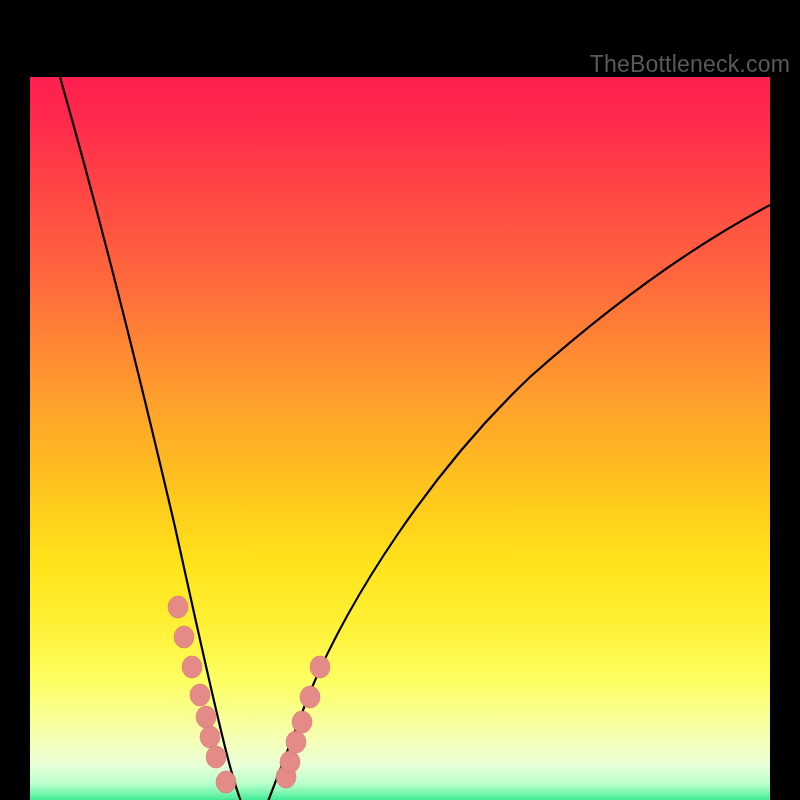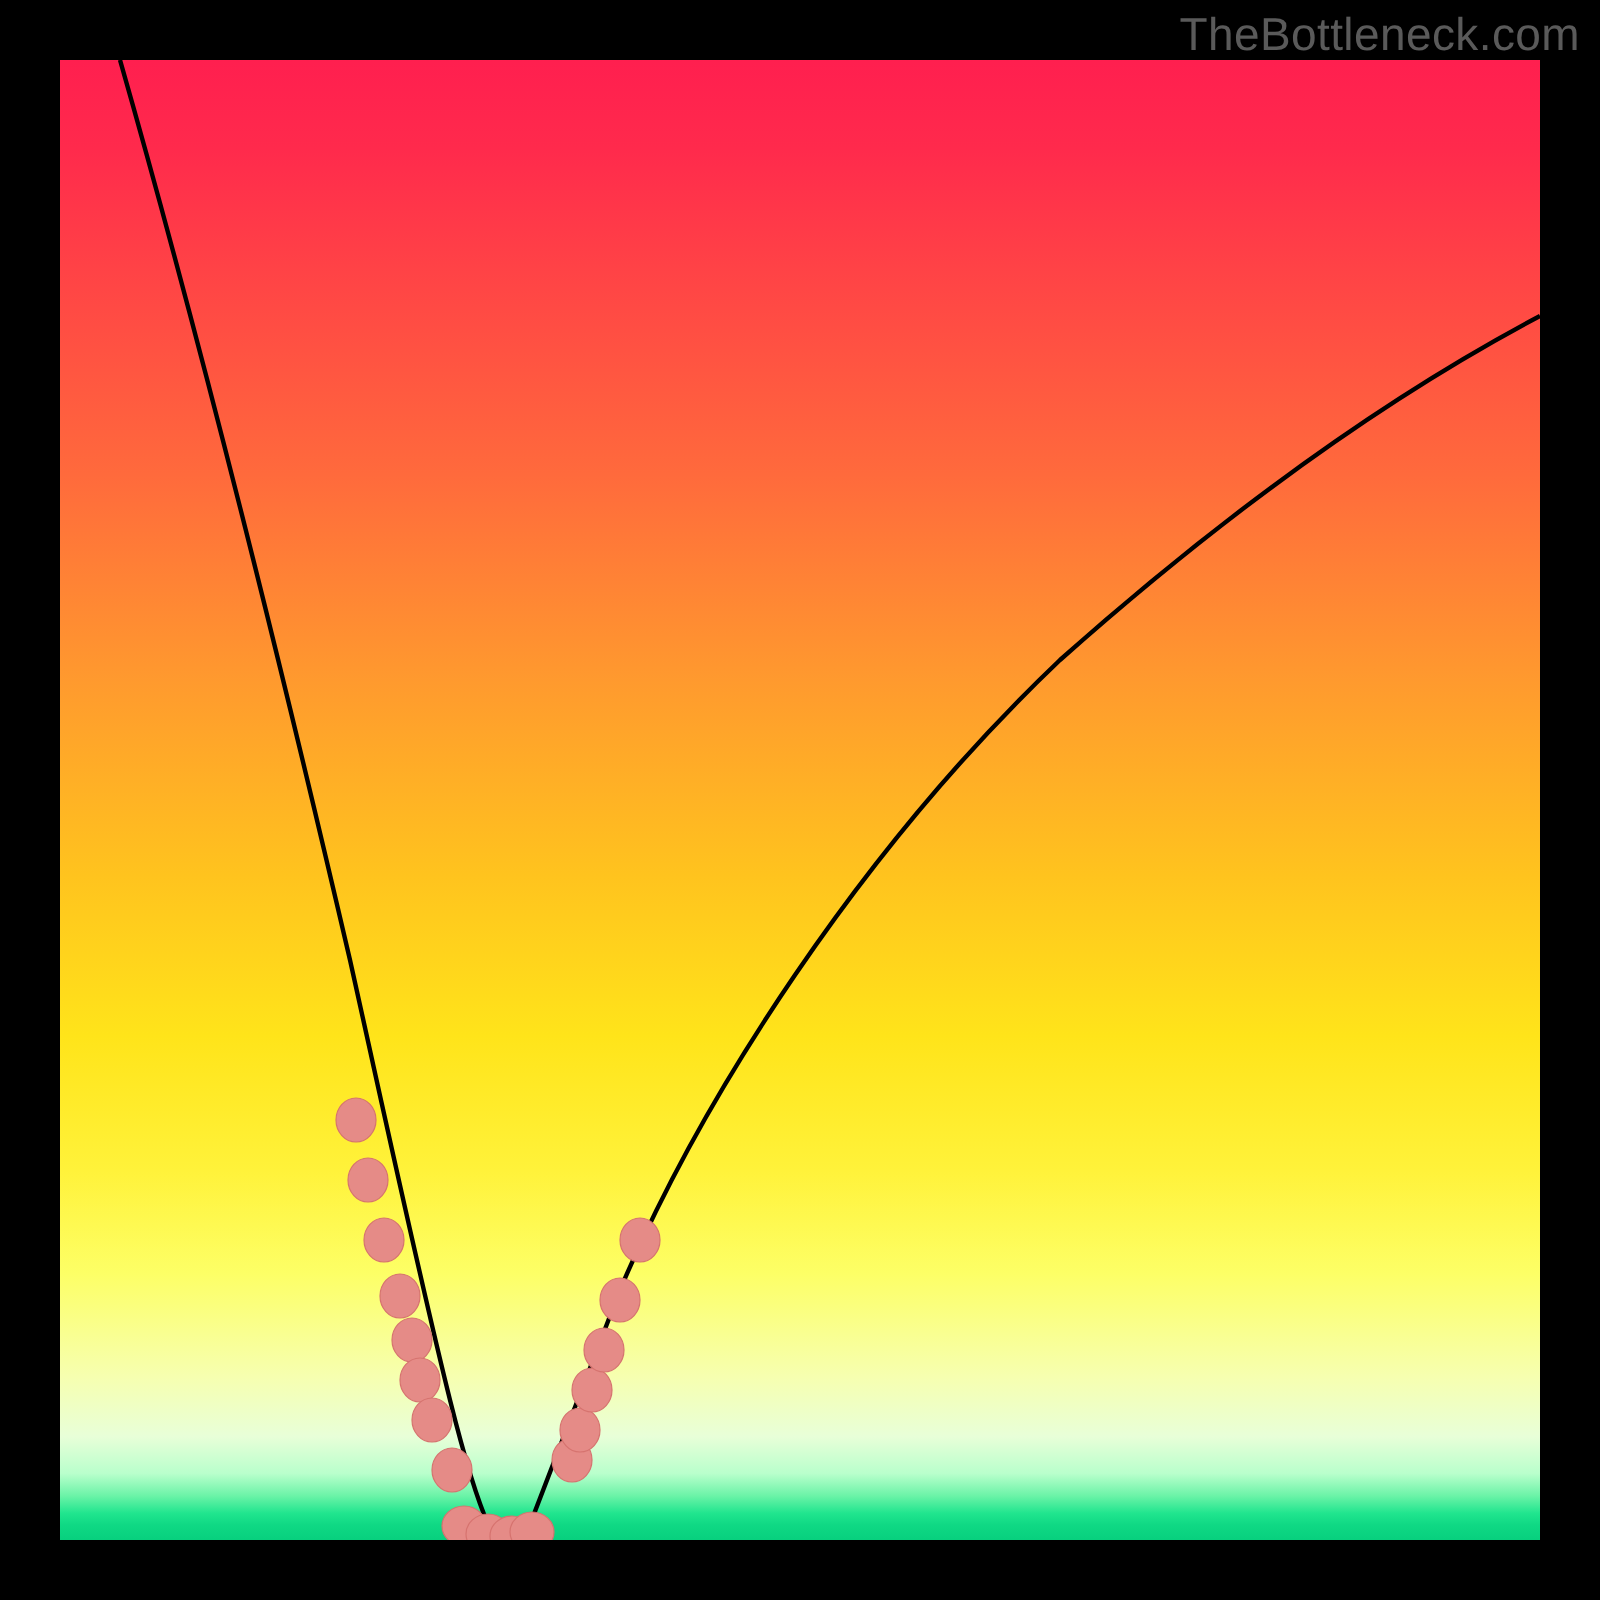--- a/index.html
+++ b/index.html
@@ -8,20 +8,21 @@
     width: 800px;
     height: 800px;
     overflow: hidden;
     background: #000;
     font-family: Arial, Helvetica, sans-serif;
   }
   .frame {
     position: absolute;
     inset: 0;
     background: #000;
+    margin-top: 47px;
   }
   .plot-area {
     position: absolute;
     left: 30px;
     top: 30px;
     width: 740px;
     height: 740px;
     overflow: hidden;
   }
   .gradient-bg {

